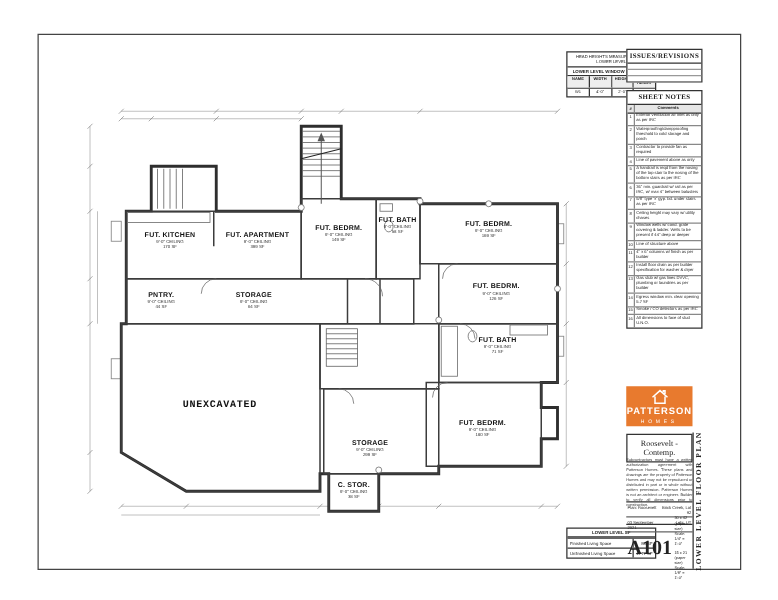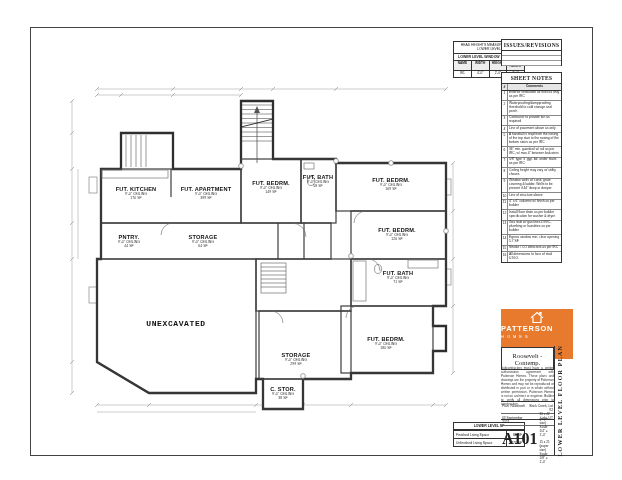--- a/index.html
+++ b/index.html
@@ -34,21 +34,21 @@
   .tb-title{font-family:"Liberation Serif",serif;font-weight:bold;text-align:center;font-size:5.5px;padding:2px 0;letter-spacing:.3px}
   .rev-body{border-top:.8px solid #333;height:15px}
   .rev-line{height:5px;border-bottom:.4px solid #999}
   .notes-head{display:flex;background:#e6e6e6;border-bottom:.5px solid #333;font-weight:bold;font-size:3.6px}
   .note-row{display:flex;border-bottom:.4px solid #888}
   .note-row:last-child{border-bottom:none}
   .note-num{width:6px;border-right:.4px solid #888;text-align:center;font-size:3.3px;padding:.8px 0;flex:none}
   .note-text{flex:1;font-size:3.3px;line-height:1.2;padding:.8px 1px}
   #notes-table{border-top:.8px solid #333}
 
-  .logo{position:absolute;left:470px;width:72px;background:#e87a2e;color:#fff;padding:2px 0 20px}
+  .logo{position:absolute;left:470px;width:53px;background:#e87a2e;color:#fff;text-align:center;padding:2px 0 2px}
   .logo .house{display:block;margin:0 auto}
   .logo .l1{font-weight:bold;font-size:7.5px;letter-spacing:.8px;display:block;font-family:"Liberation Sans",sans-serif}
   .logo .l2{font-size:4px;letter-spacing:3px;display:block;margin-top:.5px}
 
   .proj-box{position:absolute;left:470px;width:53px;border:.8px solid #333;text-align:center;font-family:"Liberation Serif",serif;font-size:6.5px;padding:3.5px 0;background:#fff}
   .disclaimer{position:absolute;left:470px;width:53px;font-size:3.1px;line-height:1.3;text-align:justify;color:#333}
   .info-grid{position:absolute;left:470px;width:53px;border-top:.8px solid #333;font-size:3.3px}
   .info-row{display:flex;border-bottom:.5px solid #666}
   .info-cell{flex:1;padding:1.5px 1px}
   .info-cell:last-child{text-align:right}

